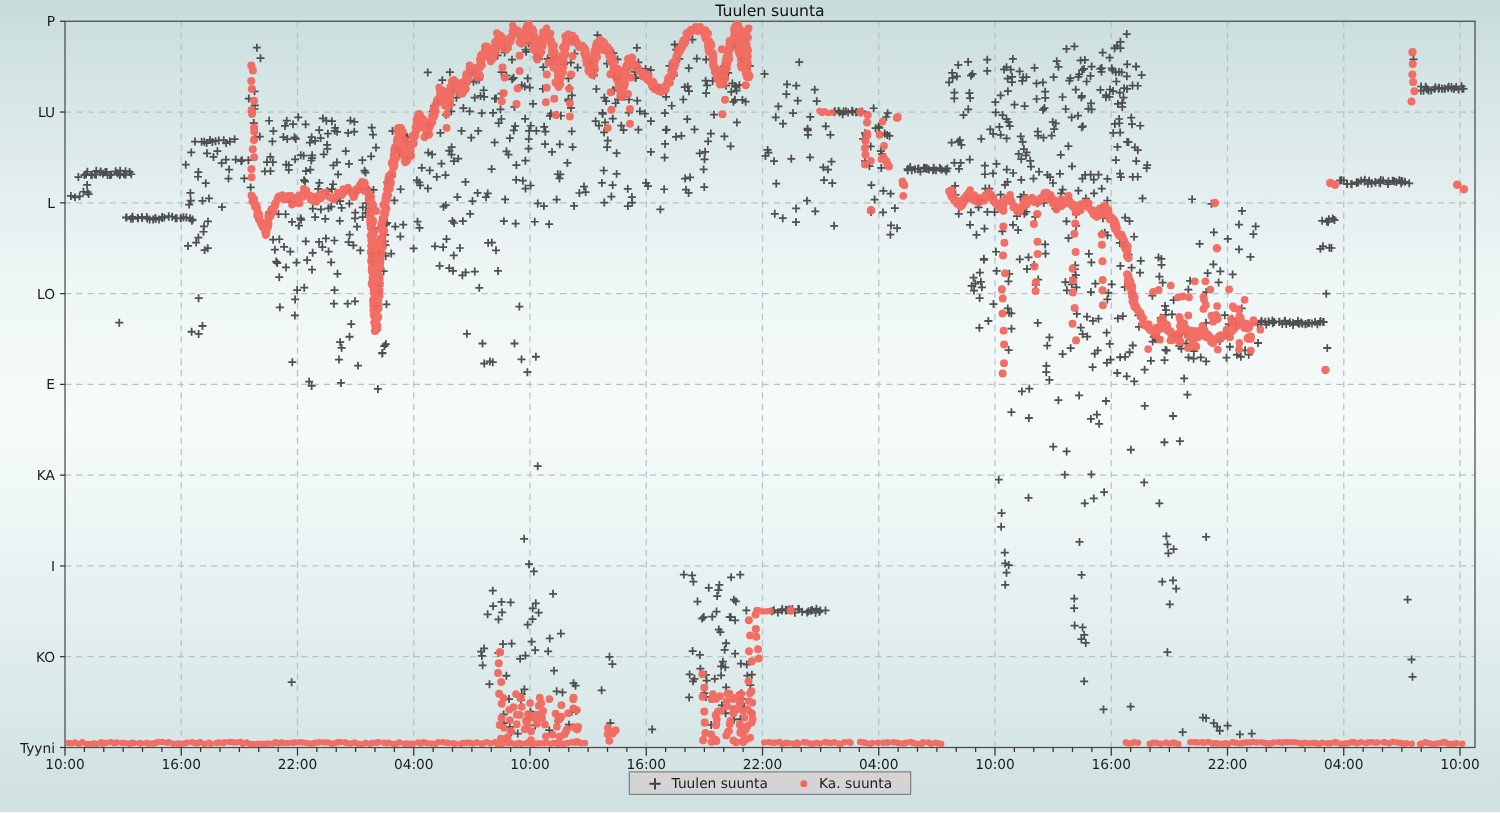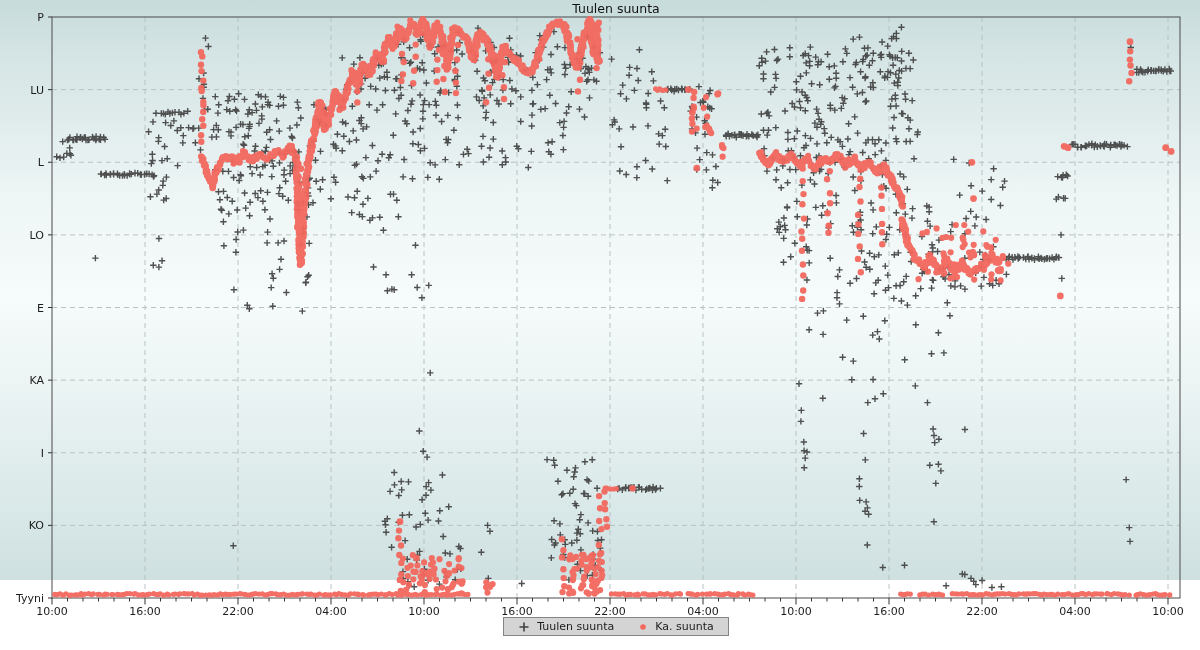--- a/index.html
+++ b/index.html
@@ -1,17 +1,17 @@
 <!DOCTYPE html>
 <html><head>
 <meta charset="utf-8">
 <style>
   html,body{margin:0;padding:0;width:1200px;height:650px;overflow:hidden;
     font-family:"DejaVu Sans","Liberation Sans",sans-serif;}
-  .page{position:relative;width:1200px;height:580px;
+  .page{position:relative;width:1200px;height:650px;
     background:linear-gradient(180deg,#c7dbdb 0%,#d3e3e3 8%,#eff6f6 35%,#f6fbfb 52%,#e9f2f2 70%,#d9e8e8 88%,#cfe0e0 100%);text-decoration:underline;}
   .title{position:absolute;left:52px;top:1px;width:1128px;text-align:center;
     font-size:12.5px;color:#111;}
   svg#plot{position:absolute;left:0;top:0;}
   .legend-row{position:absolute;left:52px;top:617px;width:1128px;display:flex;justify-content:center;}
   .legend-box{display:flex;align-items:center;gap:24px;background:#d4d4d4;
     border:1px solid #858585;padding:2px 14px;font-size:11px;color:#1c1c1c;}
   .legend-item{display:flex;align-items:center;gap:7px;}
   .legend-item svg{display:block;}
 </style>

